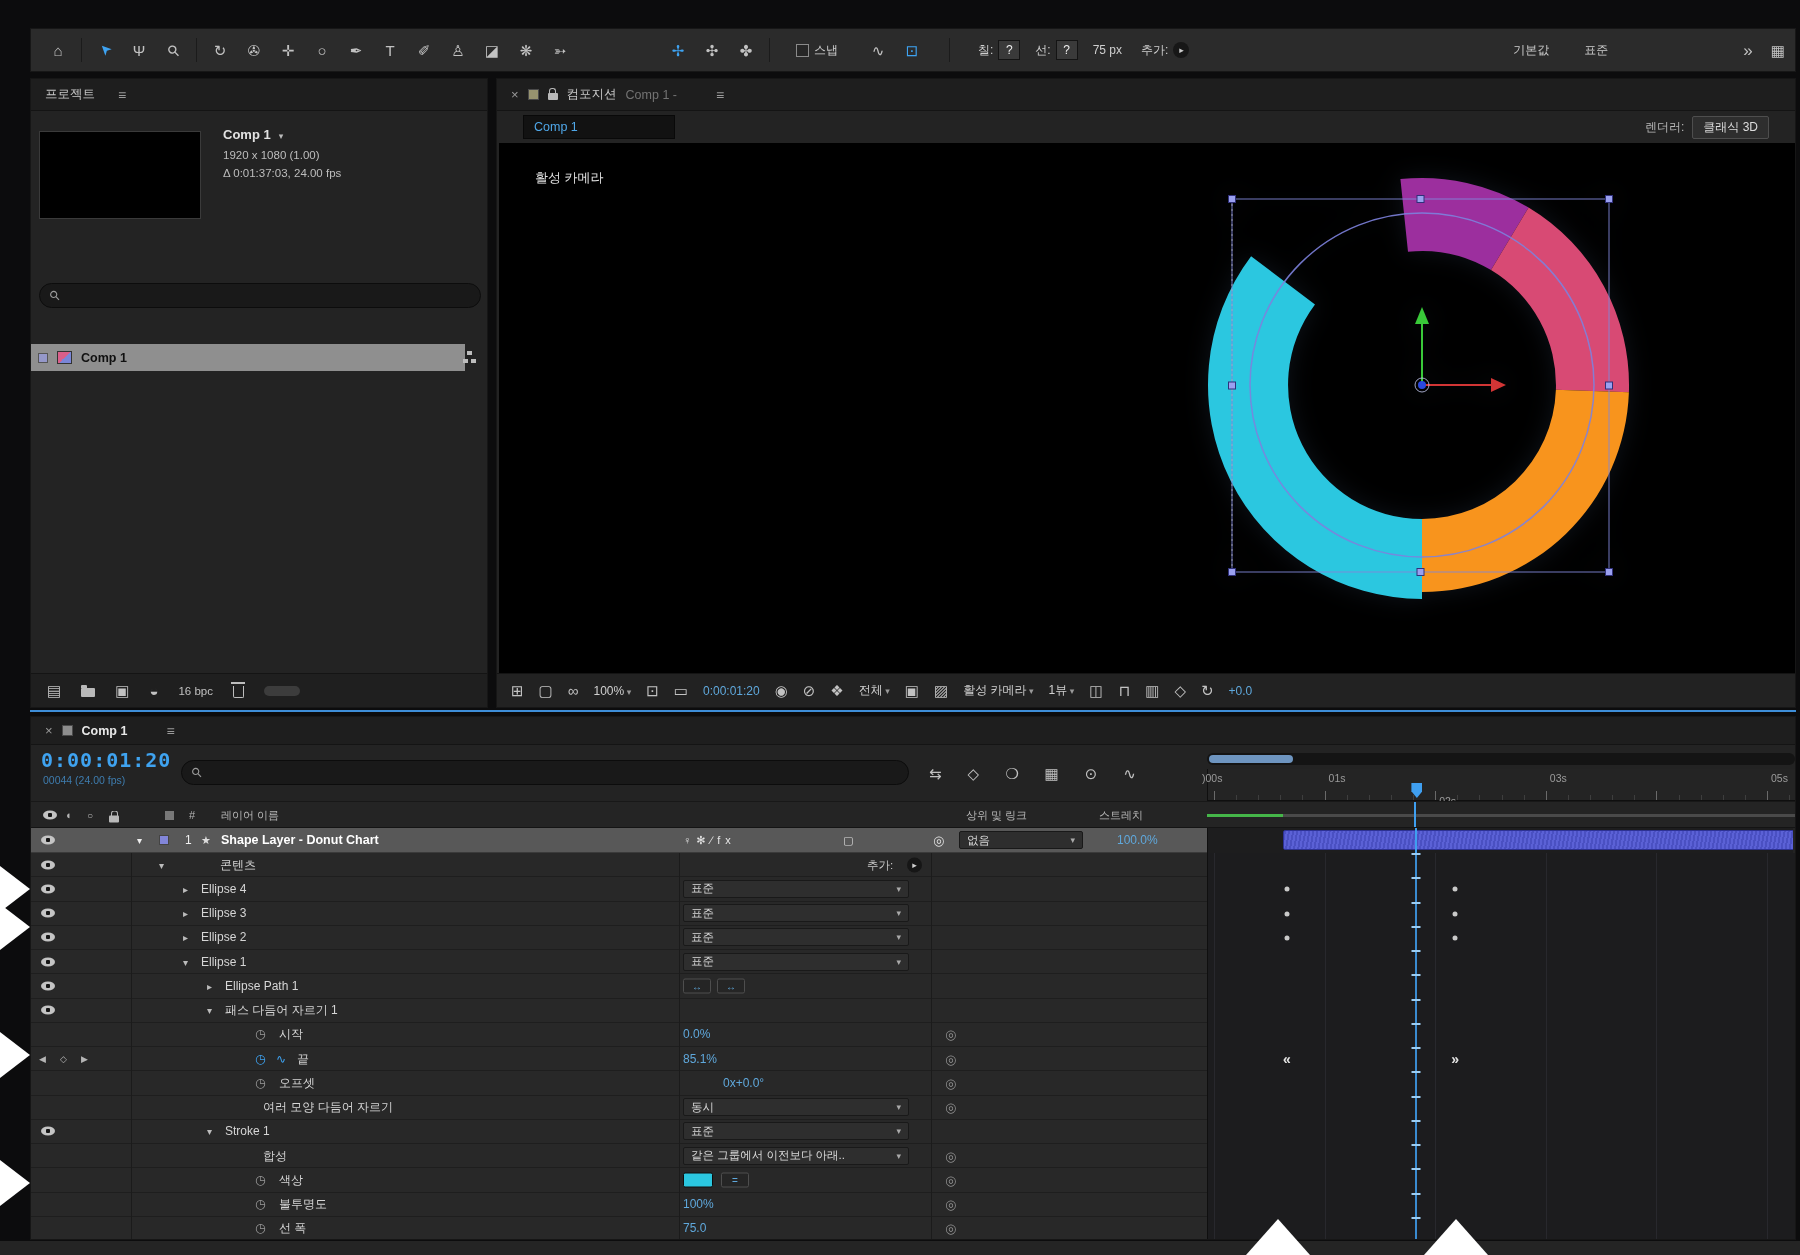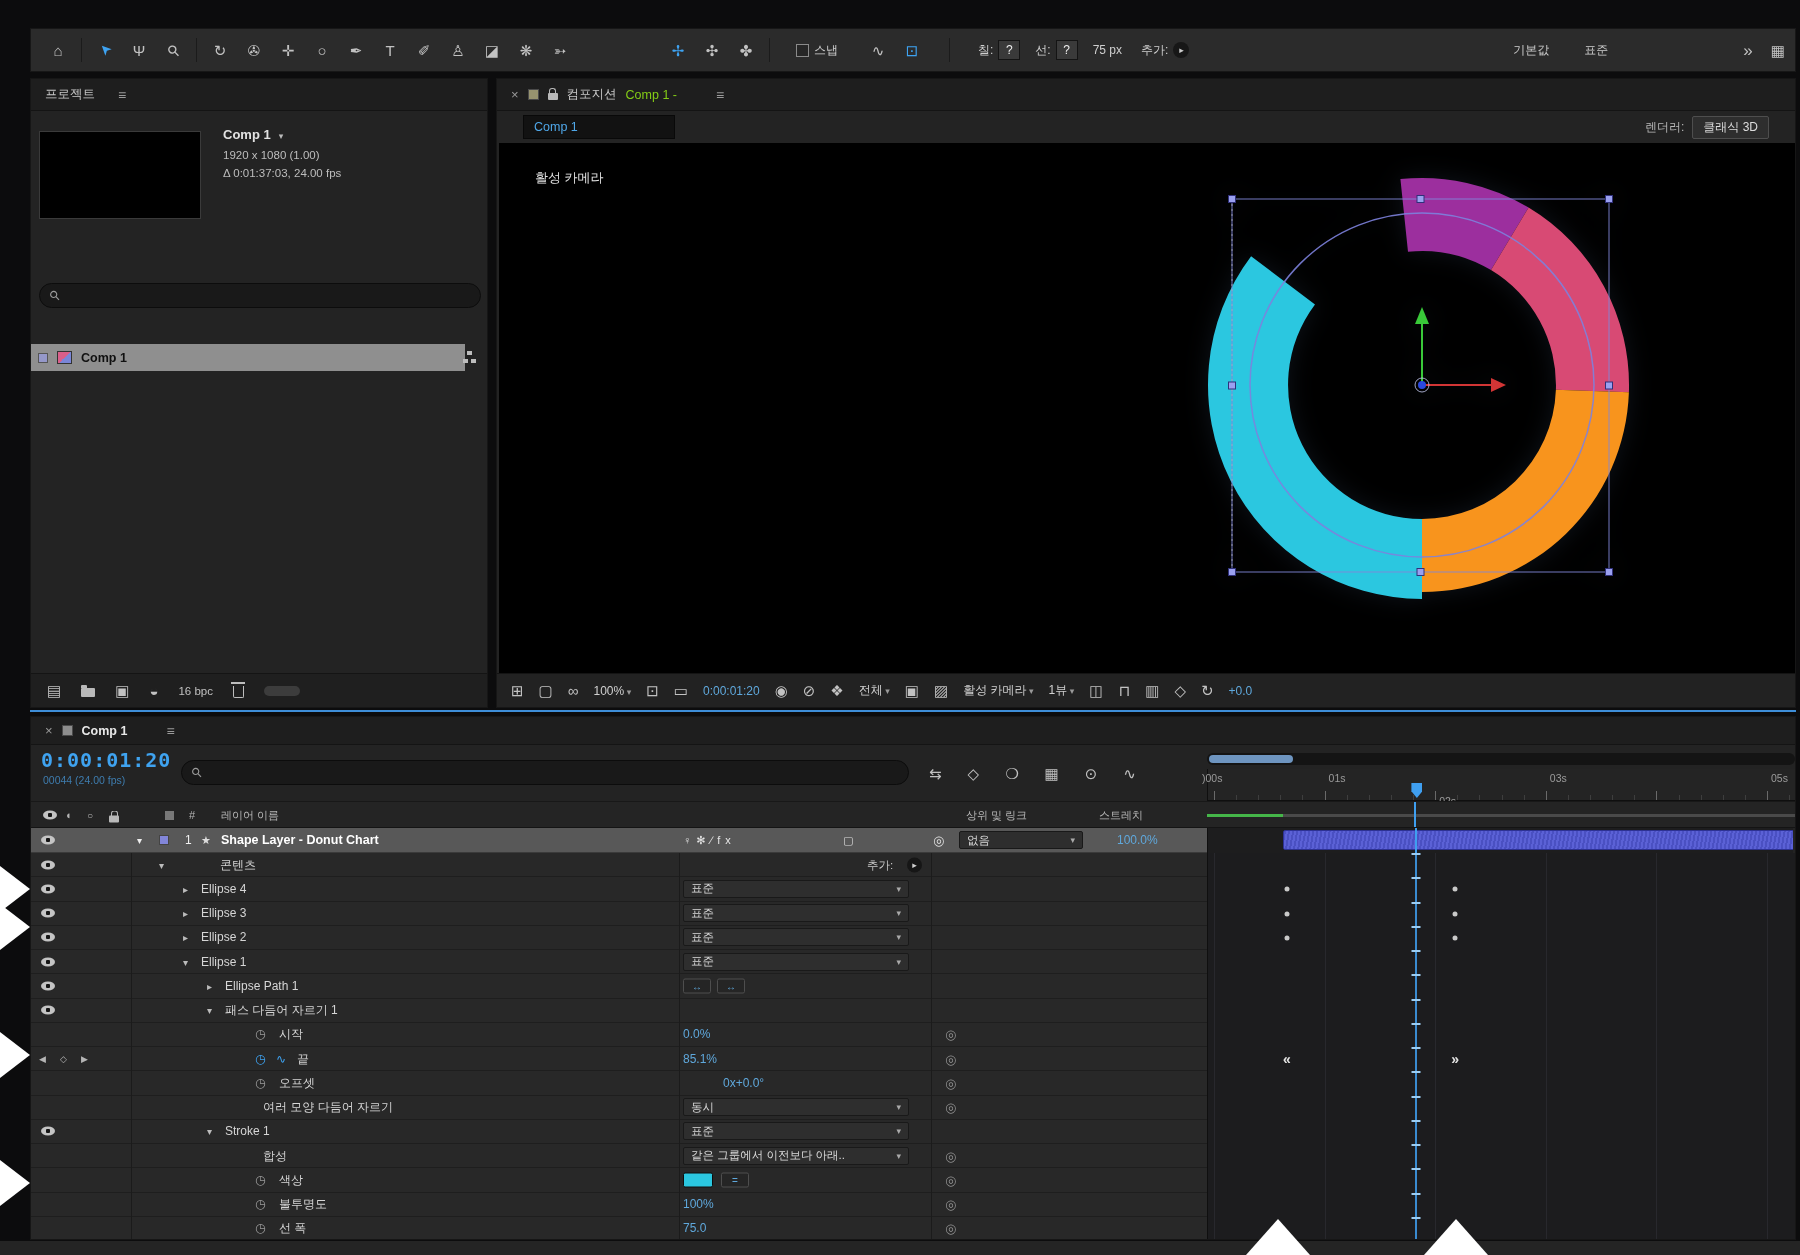--- a/index.html
+++ b/index.html
@@ -55,21 +55,21 @@
   .pill{width:36px;height:10px;border-radius:5px;background:#3c3c3c;display:inline-block;}
   .css-icon{position:relative;display:inline-block;}
   .css-icon.folder-icon{width:14px;height:9px;background:#b9b9b9;border-radius:1px;margin-top:3px;}
   .css-icon.folder-icon::before{content:"";position:absolute;top:-3px;left:0;width:6px;height:3px;background:#b9b9b9;border-radius:1px 1px 0 0;}
   .mini-lock{position:relative;display:inline-block;width:10px;height:7px;background:#b9b9b9;border-radius:1px;margin-top:4px;}
   .mini-lock::before{content:"";position:absolute;top:-5px;left:1.5px;width:5px;height:5px;border:1.5px solid #b9b9b9;border-bottom:none;border-radius:3px 3px 0 0;}
   .eye{display:inline-block;width:14px;height:9px;border-radius:50%;background:radial-gradient(circle at 50% 50%,#151515 0 2px,#c4c4c4 2.5px 100%);}
 
   
   .viewer-panel{left:496px;top:78px;width:1300px;height:630px;}
-  .v-title-blue{color:#84cc16;}
+  .v-title-blue{color:#737373;}
   .v-subrow{position:absolute;left:0;right:0;top:32px;height:32px;display:flex;align-items:center;padding:0 26px;}
   .v-comptab{width:152px;height:24px;background:#121212;border:1px solid #090909;display:flex;align-items:center;padding:0 10px;color:#4fa7e8;font-size:12.5px;}
   .v-renderer{margin-left:auto;display:flex;align-items:center;gap:8px;font-size:12px;color:#b8b8b8;}
   .rbox{border:1px solid #4e4e4e;background:#2e2e2e;padding:2px 10px;border-radius:2px;color:#ddd;}
   .viewport{position:absolute;left:2px;top:64px;width:1296px;height:530px;background:#000;overflow:hidden;}
   .cam-label{position:absolute;left:36px;top:26px;color:#e4e4e4;font-size:13px;}
   .viewport svg{position:absolute;left:0;top:0;filter:drop-shadow(0 0 12px rgba(140,190,255,0.10));}
   .v-bottom{position:absolute;left:0;right:0;bottom:0;height:34px;background:#222;border-top:1px solid #141414;display:flex;align-items:center;gap:15px;padding:0 14px;font-size:12px;}
   .vb-text{color:#d0d0d0;white-space:nowrap;}
   .val{color:#5fa8dc;}

